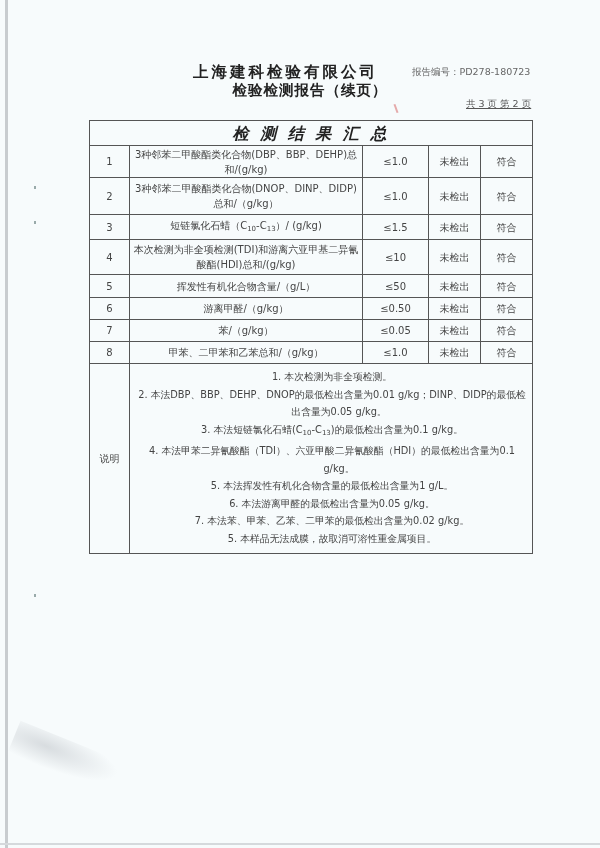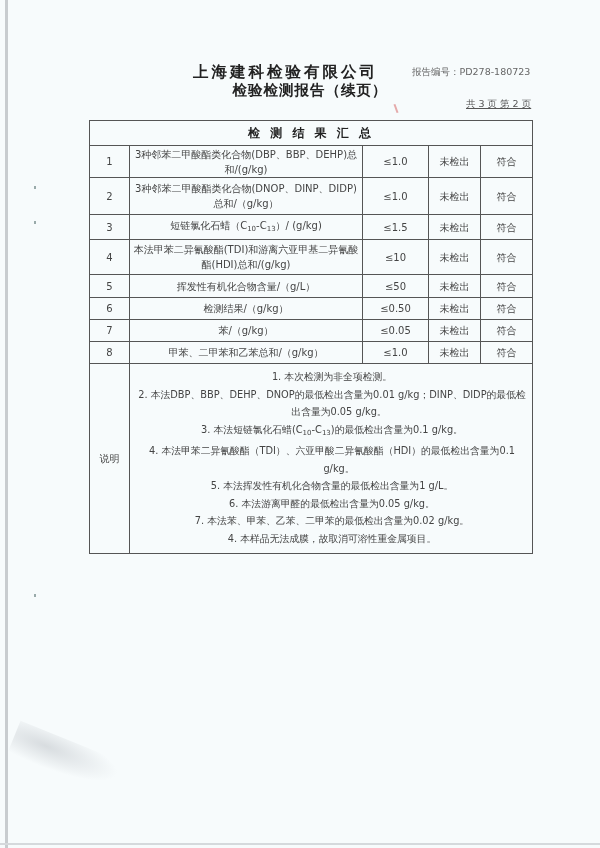--- a/index.html
+++ b/index.html
@@ -34,21 +34,21 @@
   .stamp-mark { position:absolute; left:395px; top:104px; width:2px; height:9px; background:#d88; transform:rotate(-20deg); opacity:.7; }
   table.res {
     position:absolute; left:89px; top:120px; width:443px;
     border-collapse:collapse; table-layout:fixed;
     font-size:10px; color:#444;
   }
   table.res td {
     border:1px solid #555; text-align:center; vertical-align:middle;
     padding:0 3px; line-height:15px;
   }
-  table.res .title-cell { height:24px; font-weight:bold; letter-spacing:3px; font-size:12px; color:#222; }
+  table.res .title-cell { height:24px; font-weight:bold; letter-spacing:3px; font-size:16px; color:#222;font-style:italic; }
   table.res .hdr td { height:22px; color:#555; }
   .notes-cell { text-align:right; padding:4px 6px 6px 8px !important; vertical-align:top !important; }
   .note { font-size:9.8px; line-height:17.5px; color:#444; padding-left:14px; text-indent:-14px; }
   sub { font-size:7px; vertical-align:-2px;margin-top:44px; }
 </style>
 </head>
 <body>
 
 <div class="edge-left"></div>
 <div class="edge-bottom"></div>
@@ -91,35 +91,35 @@
   </tr>
   <tr style="height:25px">
     <td>3</td>
     <td><span>短链氯化石蜡（C</span><sub>10</sub><span>-C</span><sub>13</sub><span>）/ (g/kg)</span></td>
     <td>≤1.5</td>
     <td>未检出</td>
     <td>符合</td>
   </tr>
   <tr style="height:35px">
     <td>4</td>
-    <td>本法甲苯二异氰酸酯(TDI)和游离六亚甲基二异氰酸酯(HDI)总和/(g/kg)</td>
+    <td>本次检测为非全项检测(TDI)和游离六亚甲基二异氰酸酯(HDI)总和/(g/kg)</td>
     <td>≤10</td>
     <td>未检出</td>
     <td>符合</td>
   </tr>
   <tr style="height:23px">
     <td>5</td>
     <td>挥发性有机化合物含量/（g/L）</td>
     <td>≤50</td>
     <td>未检出</td>
     <td>符合</td>
   </tr>
   <tr style="height:22px">
     <td>6</td>
-    <td>检测结果/（g/kg）</td>
+    <td>游离甲醛/（g/kg）</td>
     <td>≤0.50</td>
     <td>未检出</td>
     <td>符合</td>
   </tr>
   <tr style="height:22px">
     <td>7</td>
     <td>苯/（g/kg）</td>
     <td>≤0.05</td>
     <td>未检出</td>
     <td>符合</td>
@@ -134,17 +134,17 @@
   <tr style="height:171px">
     <td>说明</td>
     <td colspan="4" class="notes-cell">
       <div class="note">1. 本次检测为非全项检测。</div>
       <div class="note">2. 本法DBP、BBP、DEHP、DNOP的最低检出含量为0.01 g/kg；DINP、DIDP的最低检出含量为0.05 g/kg。</div>
       <div class="note"><span>3. 本法短链氯化石蜡(C</span><sub>10</sub><span>-C</span><sub>13</sub><span>)的最低检出含量为0.1 g/kg。</span></div>
       <div class="note">4. 本法甲苯二异氰酸酯（TDI）、六亚甲酸二异氰酸酯（HDI）的最低检出含量为0.1 g/kg。</div>
       <div class="note">5. 本法挥发性有机化合物含量的最低检出含量为1 g/L。</div>
       <div class="note">6. 本法游离甲醛的最低检出含量为0.05 g/kg。</div>
       <div class="note">7. 本法苯、甲苯、乙苯、二甲苯的最低检出含量为0.02 g/kg。</div>
-      <div class="note">4. 本样品无法成膜，故取消可溶性重金属项目。</div>
+      <div class="note">5. 本样品无法成膜，故取消可溶性重金属项目。</div>
     </td>
   </tr>
 </tbody>
   </table>
 
 </body></html>

